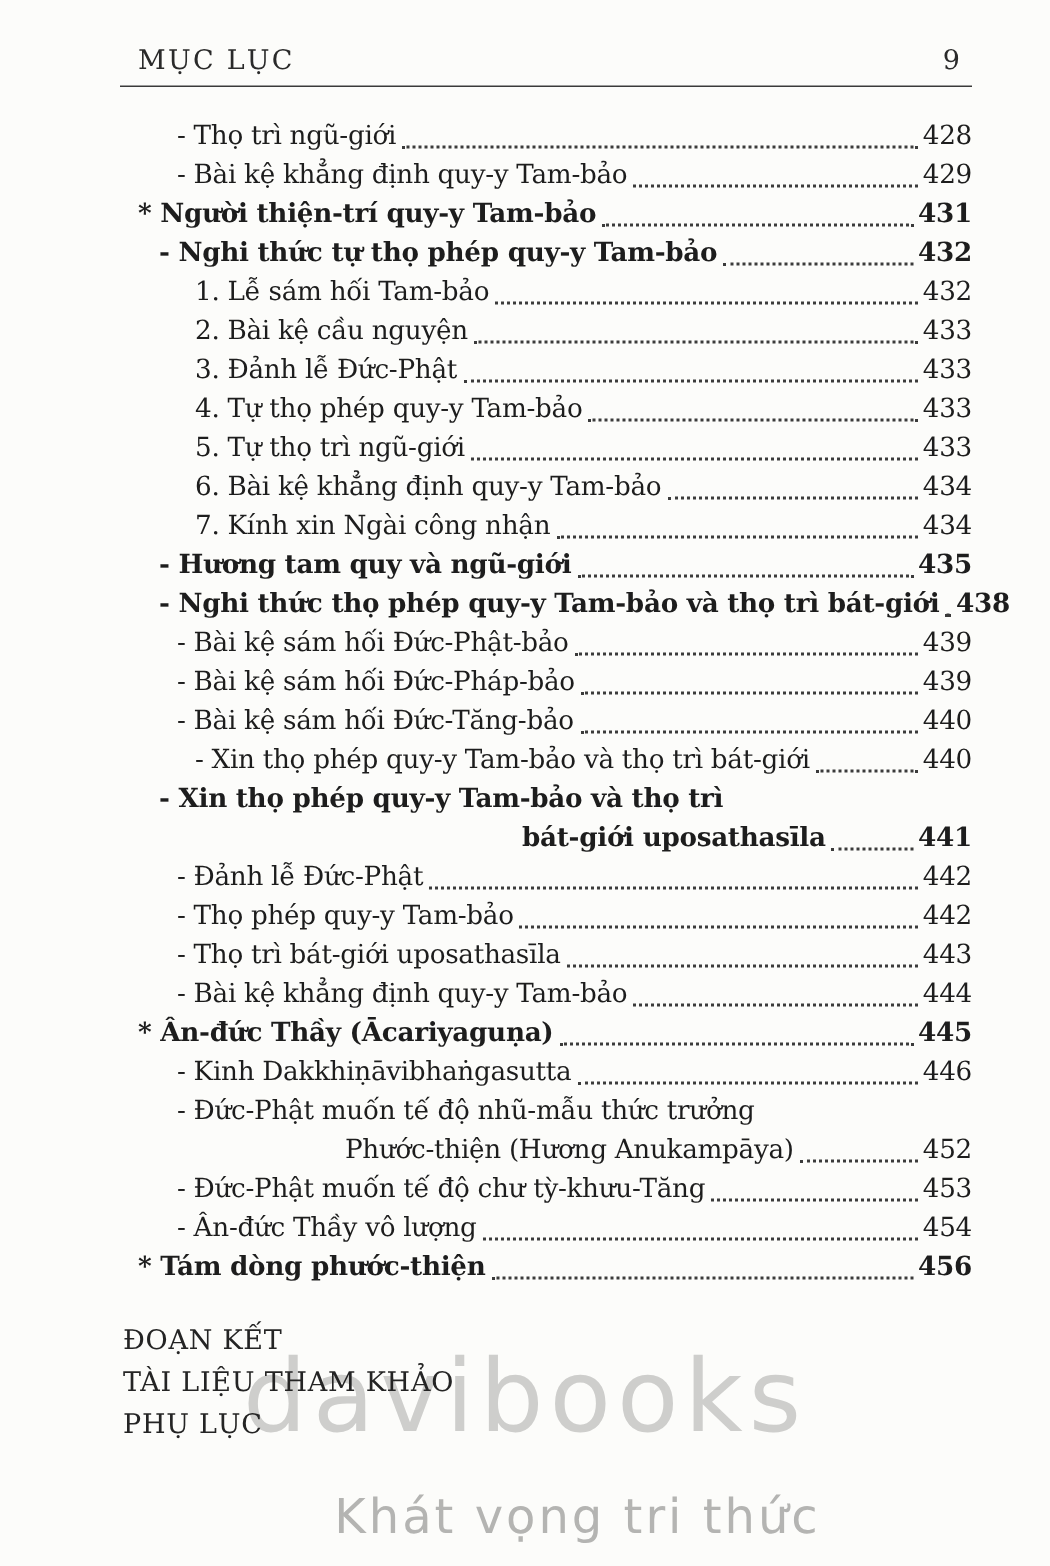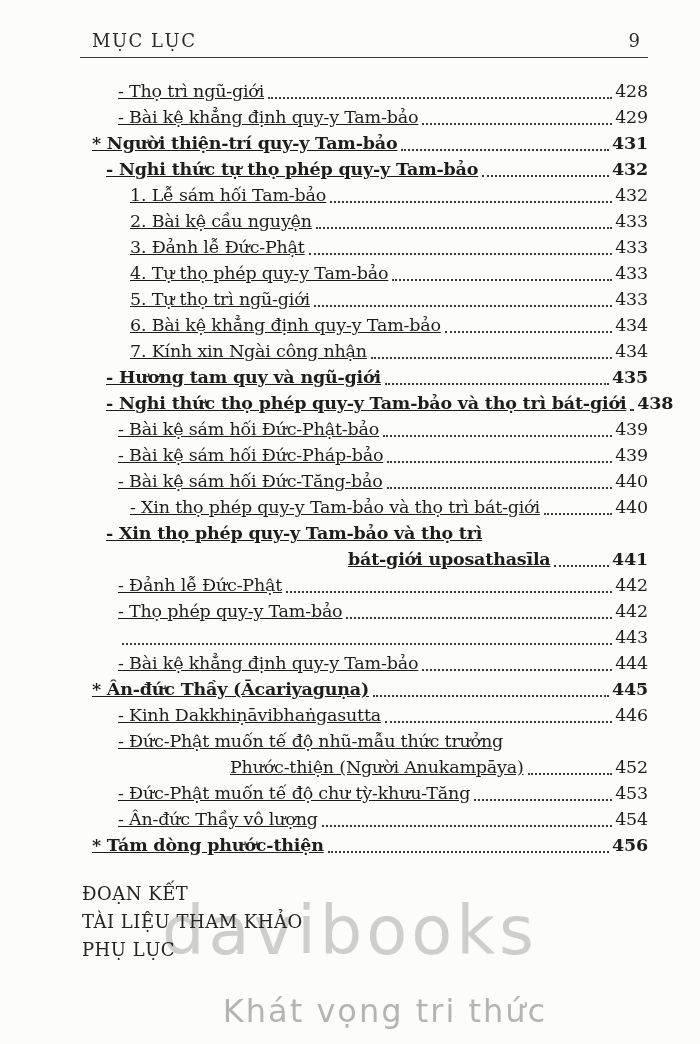--- a/index.html
+++ b/index.html
@@ -35,21 +35,21 @@
     margin: 6px 0 0 0;
   }
   .toc { margin-top: 20px; font-size: 17.5px; letter-spacing: -0.2px; }
   .row {
     display: flex;
     align-items: baseline;
     line-height: 26px;
     white-space: nowrap;
   }
   .row.bold { font-weight: bold; }
-  .row .t { flex: 0 0 auto; text-decoration: underline; }
+  .row .t { flex: 0 0 auto; }
   .dots {
     flex: 1 1 auto;
     min-width: 4px;
     align-self: stretch;
     border-bottom: 2.4px dotted #3b3b3b;
     margin: 0 3px 0 4px;
     transform: translateY(-5px);
   }
   .pg { flex: 0 0 auto; text-align: right; min-width: 30px; }
   .footer { margin-top: 22px; font-size: 18px; line-height: 28px; letter-spacing: 0.5px; color: #242424; }
@@ -195,20 +195,21 @@
           <span class="t">- Đảnh lễ Đức-Phật</span>
           <span class="dots"></span>
           <span class="pg">442</span>
         </div>
         <div class="row" style="padding-left: 38px;">
           <span class="t">- Thọ phép quy-y Tam-bảo</span>
           <span class="dots"></span>
           <span class="pg">442</span>
         </div>
         <div class="row" style="padding-left: 38px;">
+          <span class="t">- Thọ trì bát-giới uposathasīla</span>
           <span class="dots"></span>
           <span class="pg">443</span>
         </div>
         <div class="row" style="padding-left: 38px;">
           <span class="t">- Bài kệ khẳng định quy-y Tam-bảo</span>
           <span class="dots"></span>
           <span class="pg">444</span>
         </div>
         <div class="row bold" style="padding-left: 12px;">
           <span class="t">* Ân-đức Thầy (Ācariyaguṇa)</span>
@@ -217,21 +218,21 @@
         </div>
         <div class="row" style="padding-left: 38px;">
           <span class="t">- Kinh Dakkhiṇāvibhaṅgasutta</span>
           <span class="dots"></span>
           <span class="pg">446</span>
         </div>
         <div class="row" style="padding-left: 38px;">
           <span class="t">- Đức-Phật muốn tế độ nhũ-mẫu thức trưởng</span>
         </div>
         <div class="row" style="padding-left: 150px;">
-          <span class="t">Phước-thiện (Người Anukampāya)</span>
+          <span class="t">Phước-thiện (Hương Anukampāya)</span>
           <span class="dots"></span>
           <span class="pg">452</span>
         </div>
         <div class="row" style="padding-left: 38px;">
           <span class="t">- Đức-Phật muốn tế độ chư tỳ-khưu-Tăng</span>
           <span class="dots"></span>
           <span class="pg">453</span>
         </div>
         <div class="row" style="padding-left: 38px;">
           <span class="t">- Ân-đức Thầy vô lượng</span>

